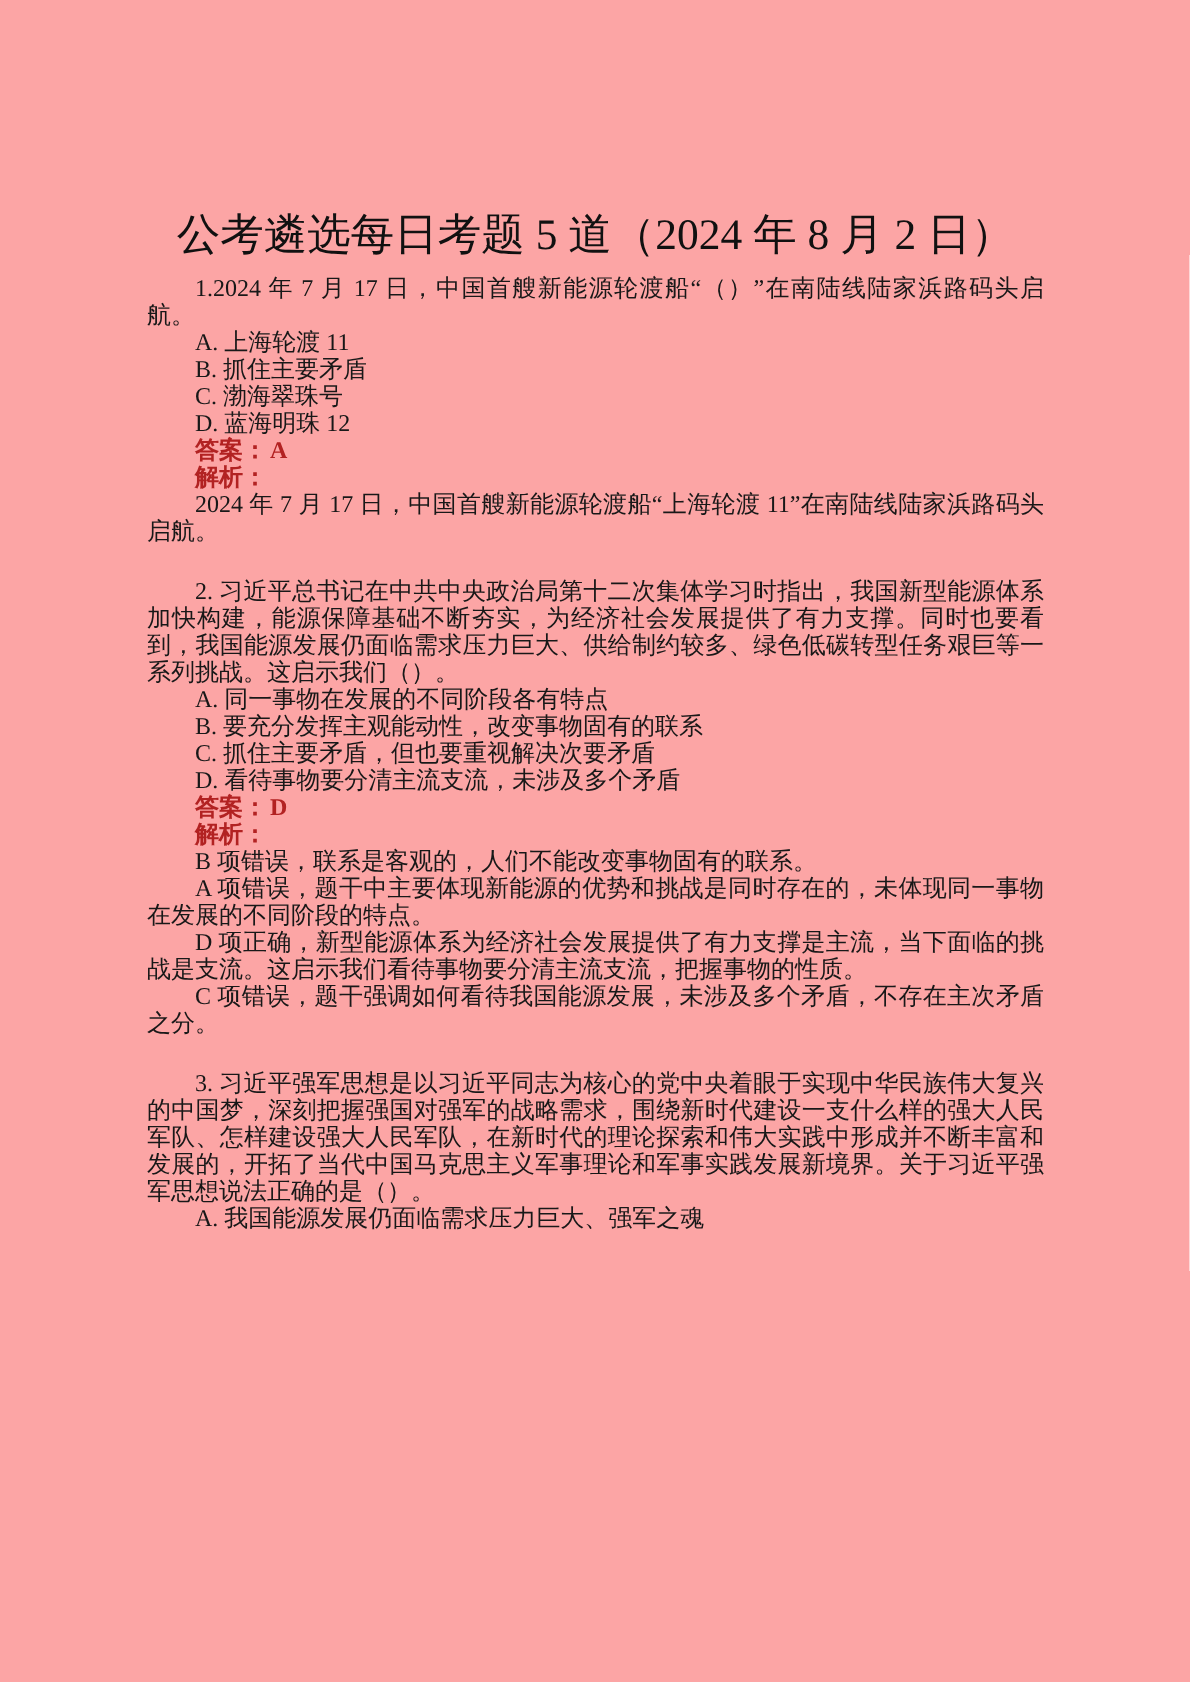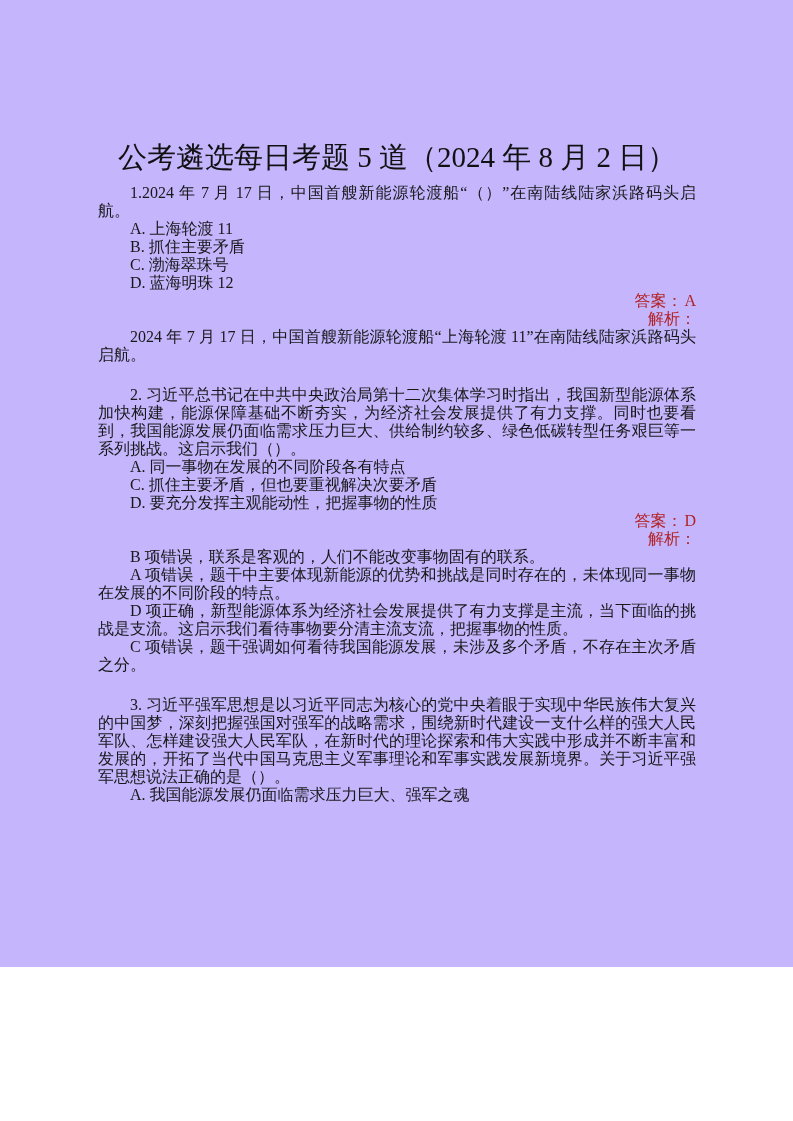--- a/index.html
+++ b/index.html
@@ -9,24 +9,24 @@
   }
   body {
     width: 793px;
     height: 1121px;
     font-family: "Liberation Serif", "DejaVu Serif", serif;
     color: #181818;
   }
   .page {
     box-sizing: border-box;
     width: 793px;
-    height: 967px;
+    height: 1121px;
     padding: 139px 97px 0 98px;
     overflow: hidden;
-    background: #c4b5fd;
+    background: #fca5a5;
   }
   .doc-title {
     margin: 0 0 8px 0;
     font-size: 29px;
     font-weight: 400;
     line-height: 37px;
     text-align: center;
     color: #111111;
   }
   p {
@@ -36,22 +36,22 @@
     text-align: justify;
     text-indent: 2em;
     word-break: break-all;
   }
   .question + .question {
     margin-top: 22px;
   }
   .answer-line,
   .analysis-label {
     color: #b22222;
-    font-weight: 400;
-    text-align: right;
+    font-weight: 700;
+    text-align: left;
   }
   .answer-value {
     padding-left: 2px;
   }
 </style>
 </head>
 <body>
 
 <div class="page">
 
@@ -64,22 +64,23 @@
     <p class="option">C. 渤海翠珠号</p>
     <p class="option">D. 蓝海明珠 12</p>
     <p class="answer-line"><span>答案：</span><span class="answer-value">A</span></p>
     <p class="analysis-label">解析：</p>
     <p class="analysis">2024 年 7 月 17 日，中国首艘新能源轮渡船“上海轮渡 11”在南陆线陆家浜路码头启航。</p>
   </section>
 
   <section class="question">
     <p class="stem">2. 习近平总书记在中共中央政治局第十二次集体学习时指出，我国新型能源体系加快构建，能源保障基础不断夯实，为经济社会发展提供了有力支撑。同时也要看到，我国能源发展仍面临需求压力巨大、供给制约较多、绿色低碳转型任务艰巨等一系列挑战。这启示我们（）。</p>
     <p class="option">A. 同一事物在发展的不同阶段各有特点</p>
+    <p class="option">B. 要充分发挥主观能动性，改变事物固有的联系</p>
     <p class="option">C. 抓住主要矛盾，但也要重视解决次要矛盾</p>
-    <p class="option">D. 要充分发挥主观能动性，把握事物的性质</p>
+    <p class="option">D. 看待事物要分清主流支流，未涉及多个矛盾</p>
     <p class="answer-line"><span>答案：</span><span class="answer-value">D</span></p>
     <p class="analysis-label">解析：</p>
     <p class="analysis">B 项错误，联系是客观的，人们不能改变事物固有的联系。</p>
     <p class="analysis">A 项错误，题干中主要体现新能源的优势和挑战是同时存在的，未体现同一事物在发展的不同阶段的特点。</p>
     <p class="analysis">D 项正确，新型能源体系为经济社会发展提供了有力支撑是主流，当下面临的挑战是支流。这启示我们看待事物要分清主流支流，把握事物的性质。</p>
     <p class="analysis">C 项错误，题干强调如何看待我国能源发展，未涉及多个矛盾，不存在主次矛盾之分。</p>
   </section>
 
   <section class="question">
     <p class="stem">3. 习近平强军思想是以习近平同志为核心的党中央着眼于实现中华民族伟大复兴的中国梦，深刻把握强国对强军的战略需求，围绕新时代建设一支什么样的强大人民军队、怎样建设强大人民军队，在新时代的理论探索和伟大实践中形成并不断丰富和发展的，开拓了当代中国马克思主义军事理论和军事实践发展新境界。关于习近平强军思想说法正确的是（）。</p>

